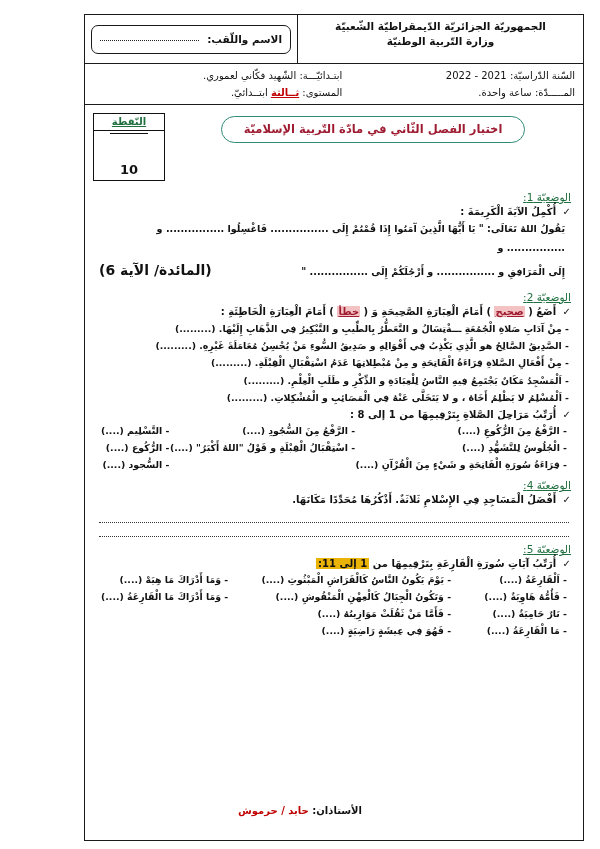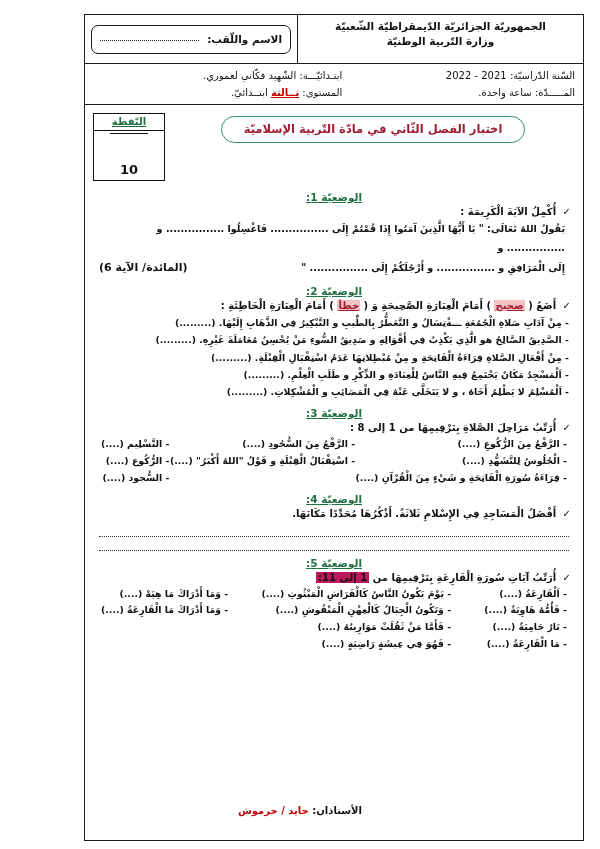--- a/index.html
+++ b/index.html
@@ -137,55 +137,55 @@
     white-space:nowrap;
   }
 
   
   .body{
     padding:2px 12px 0 12px;
     font-size:9.6px;
   }
   .sec-title{
     color:#1f6f3f;
-    font-weight:700;
+    font-weight:400;
     font-size:10.5px;
     text-decoration:underline;
-    text-align:center;
+    text-align:right;
     margin:6px 0 3px 0;
   }
   .instr{
     font-weight:700;
     font-size:10px;
     margin:2px 0 3px 0;
   }
   .instr .chk{color:#111;font-weight:700;margin-left:3px;}
   .hl{
     background:#f3c3c3;
     color:#9e1b32;
     font-weight:700;
     text-decoration:underline;
     padding:0 1px;
   }
   .hl-plain{
-    background:#be185d;
+    background:#eab308;
     font-weight:700;
     padding:0 2px;
   }
 
   .verse{
     text-align:right;
     line-height:1.95;
     font-size:9.6px;
     font-weight:600;
     margin:2px 6px 0 2px;
   }
   .verse-ref{
     font-weight:700;
-    font-size:11px;
+    font-size:14px;
   }
   .verse-line2{
     display:flex;
     justify-content:space-between;
     align-items:baseline;
     direction:rtl;
   }
 
   ul.stmts{
     list-style:none;
@@ -315,21 +315,20 @@
       <span>) أَمَامَ الْعِبَارَةِ الْخَاطِئَةِ :</span>
     </div>
     <ul class="stmts">
       <li>- مِنْ آدَابِ صَلاةِ الْجُمُعَةِ ـــةْتِسَالُ و التَّعَطُّرُ بِالطِّيبِ و التَّبْكِيرُ فِي الذَّهَابِ إِلَيْهَا. (.........)</li>
       <li>- الصَّدِيقُ الصَّالِحُ هو الَّذِي يَكْذِبُ فِي أَقْوَالِهِ و صَدِيقُ السُّوءِ مَنْ يُحْسِنُ مُعَامَلَةَ غَيْرِهِ. (.........)</li>
       <li>- مِنْ أَفْعَالِ الصَّلاةِ قِرَاءَةُ الْفَاتِحَةِ و مِنْ مُبْطِلاتِهَا عَدَمُ اسْتِقْبَالِ الْقِبْلَةِ. (.........)</li>
       <li>- اَلْمَسْجِدُ مَكَانٌ يَجْتَمِعُ فِيهِ النَّاسُ لِلْعِبَادَةِ و الذِّكْرِ و طَلَبِ الْعِلْمِ. (.........)</li>
       <li>- اَلْمُسْلِمُ لا يَظْلِمُ أَخَاهُ ، و لا يَتَخَلَّى عَنْهُ فِي الْمَصَائِبِ و الْمُشْكِلاتِ. (.........)</li>
     </ul>
 
-    <div class="sec-title">الوضعيّة 3:</div>
     <div class="instr">
       <span class="chk">✓</span>
       <span>أُرَتِّبُ مَرَاحِلَ الصَّلاةِ بِتَرْقِيمِهَا من</span>
       <span>1 إلى 8</span>
       <span>:</span>
     </div>
     <div class="two-col">
       <div class="col c1">
         <div>- الرَّفْعُ مِنَ الرُّكُوعِ  (....)</div>
         <div>- الْجُلُوسُ لِلتَّشَهُّدِ  (....)</div>

